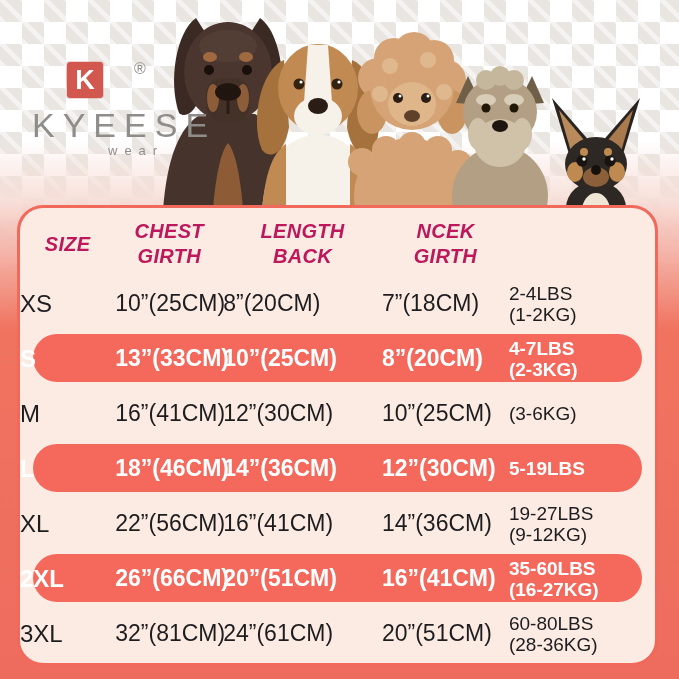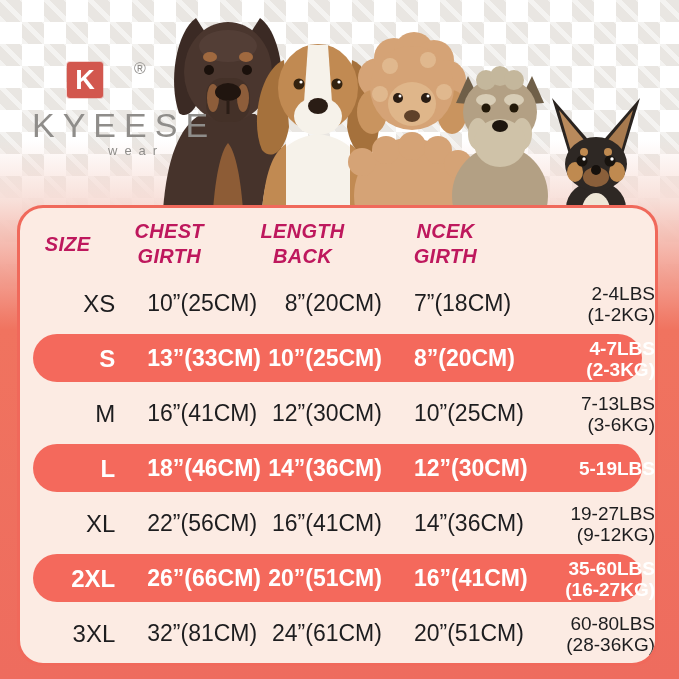--- a/index.html
+++ b/index.html
@@ -56,21 +56,21 @@
   .th { text-align:center; color:#be185d; font-weight:800; font-size:20px; line-height:25px; letter-spacing:0.3px;font-style:italic; }
   .th span { display:block; }
   .th span:empty { display:none; }
 
   .row { position:relative; height:55px; }
   .row .grid-row { position:relative; height:55px; z-index:1; }
   .row.hl::before {
     content:""; position:absolute; left:13px; right:13px; top:3px; bottom:4px;
     background:#f4695c; border-radius:25px;
   }
-  .cell { text-align:right; color:#1d1d1f; font-size:23px;margin-left:32px; }
+  .cell { text-align:left; color:#1d1d1f; font-size:23px; }
   .cell.size { font-size:24px; }
   .cell.weight { font-size:19px; line-height:21px; }
   .cell.weight span { display:block; }
   .row.hl .cell { color:#ffffff; font-weight:600; }
   .row.hl .cell.weight { font-weight:700; }
 </style>
 </head>
 <body>
 
 <div class="stage">
@@ -232,21 +232,20 @@
       </div>
     </div>
 
     <div class="row">
       <div class="grid-row">
         <div class="cell size">M</div>
         <div class="cell">16”(41CM)</div>
         <div class="cell">12”(30CM)</div>
         <div class="cell">10”(25CM)</div>
         <div class="cell weight">
-            <span>7-13LBS</span>
             <span>(3-6KG)</span>
           </div>
       </div>
     </div>
 
     <div class="row hl">
       <div class="grid-row">
         <div class="cell size">L</div>
         <div class="cell">18”(46CM)</div>
         <div class="cell">14”(36CM)</div>

